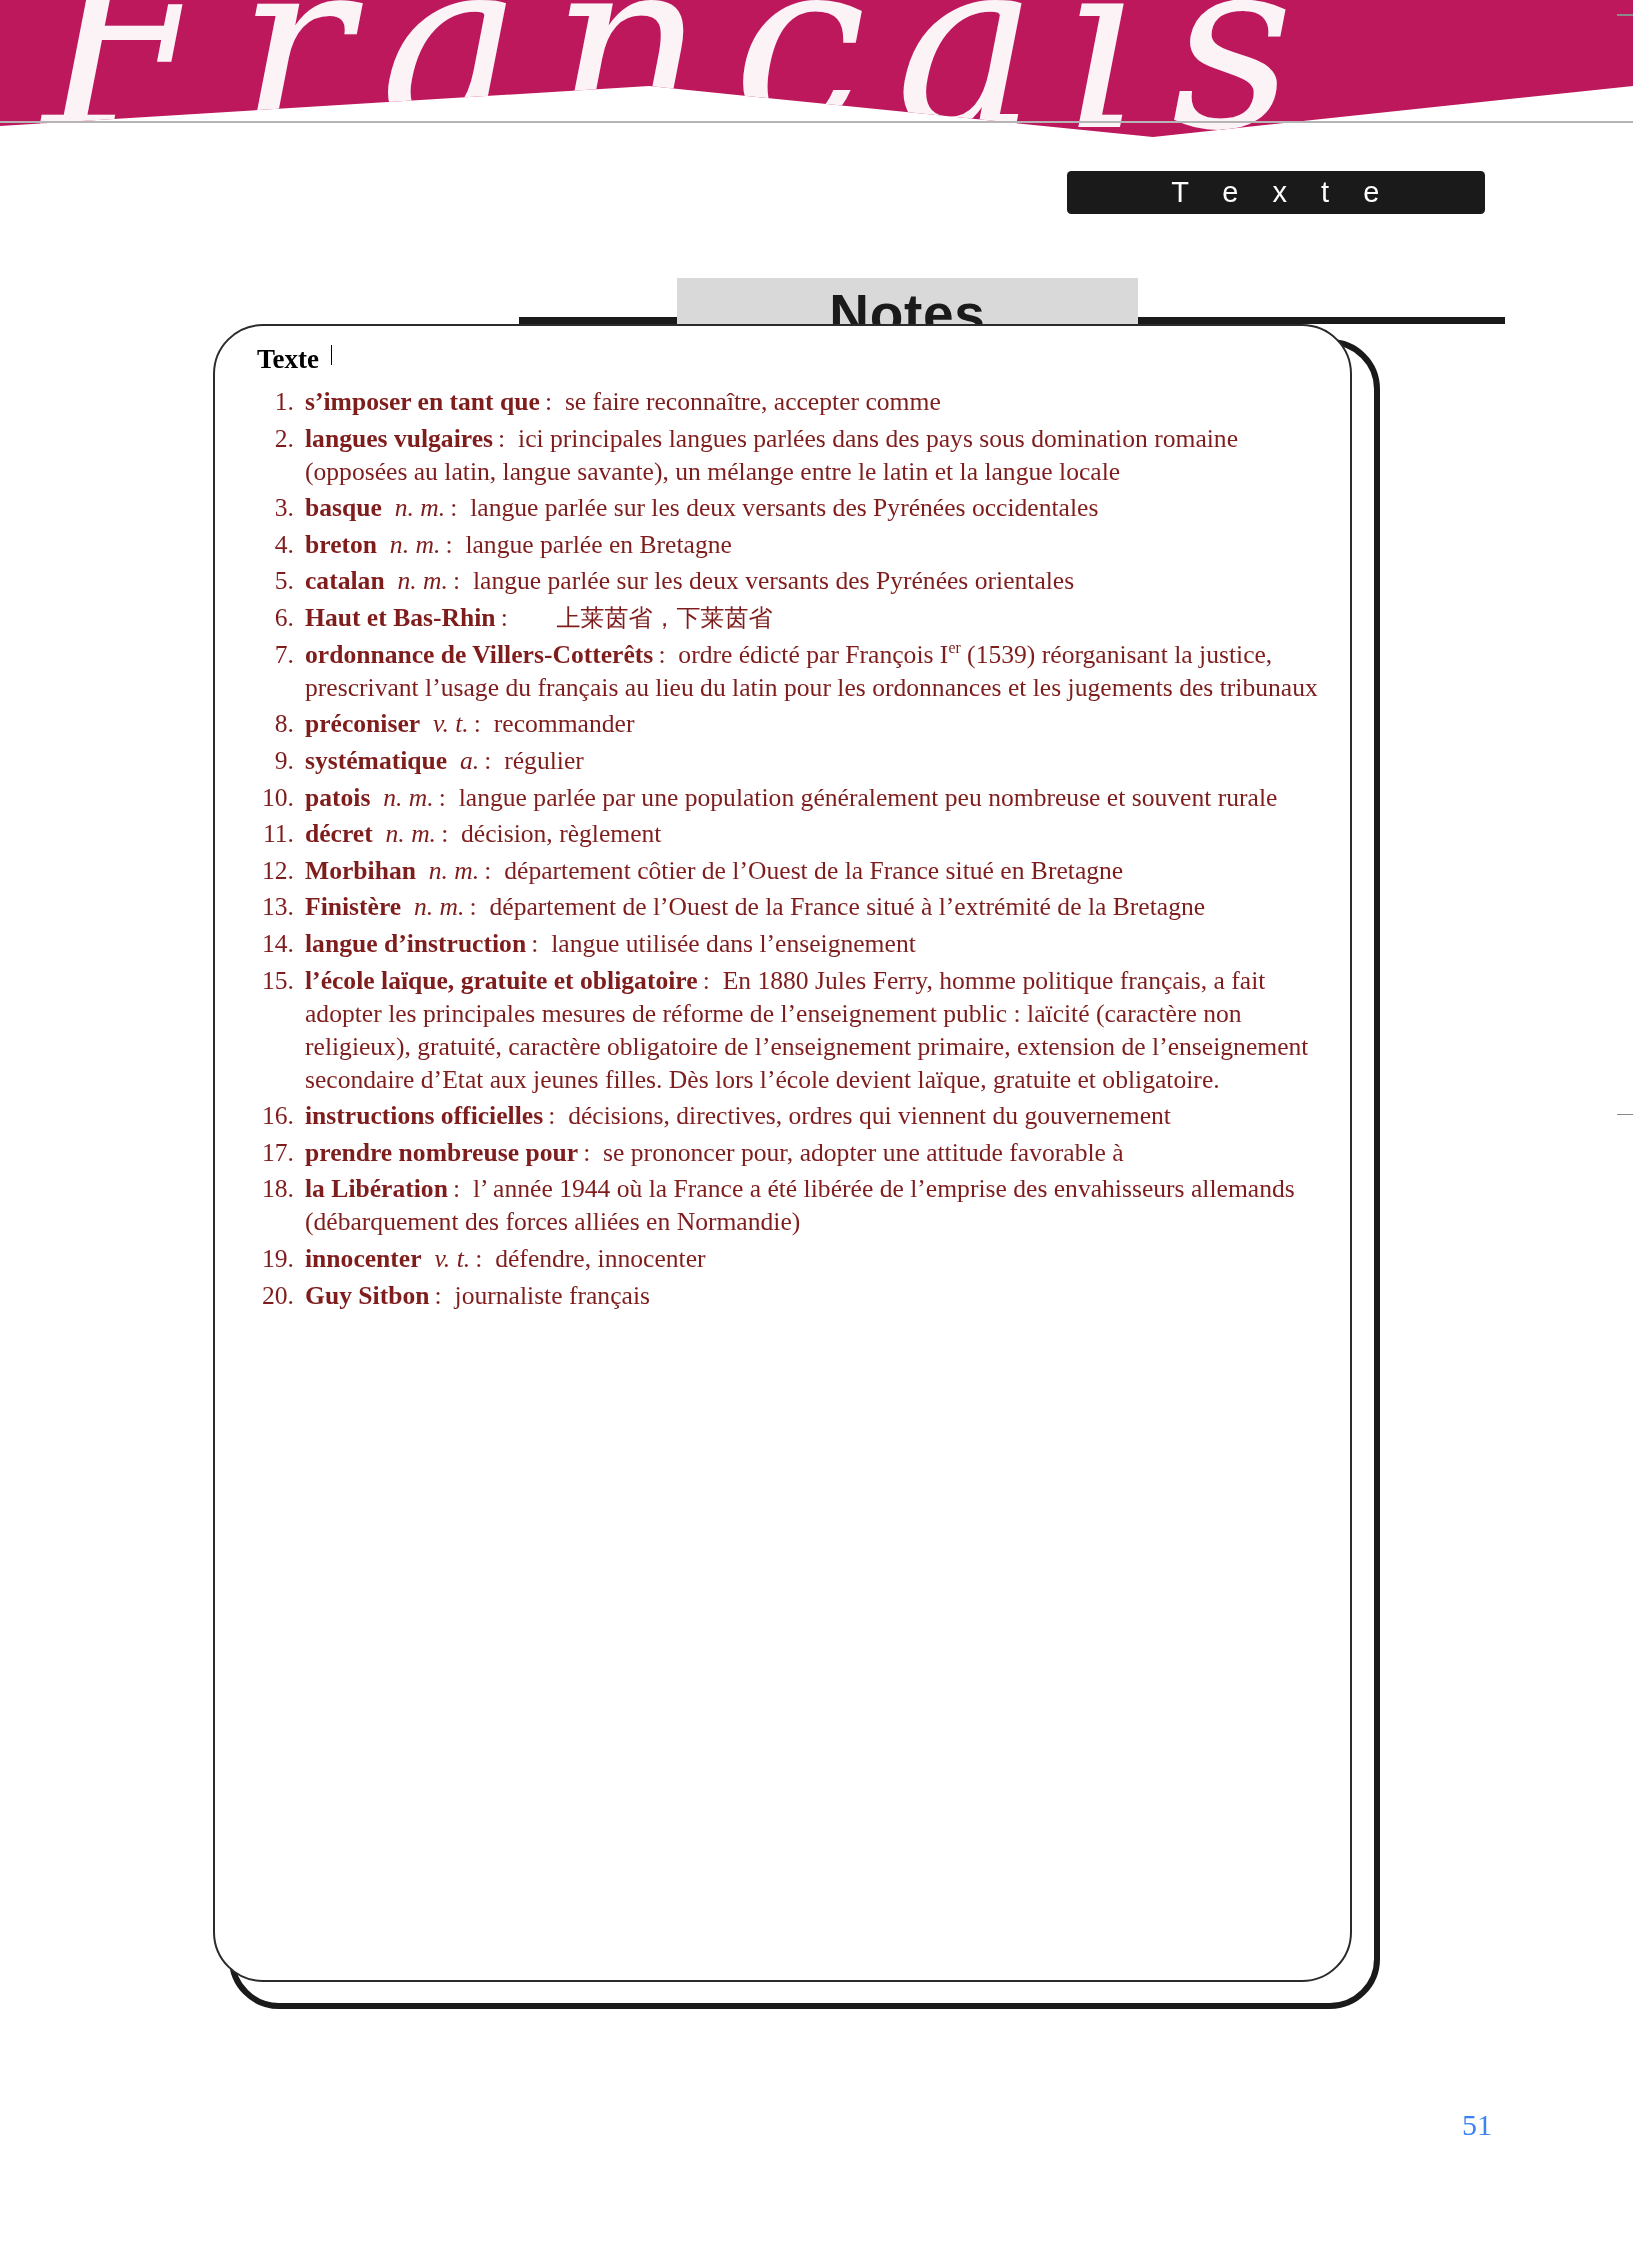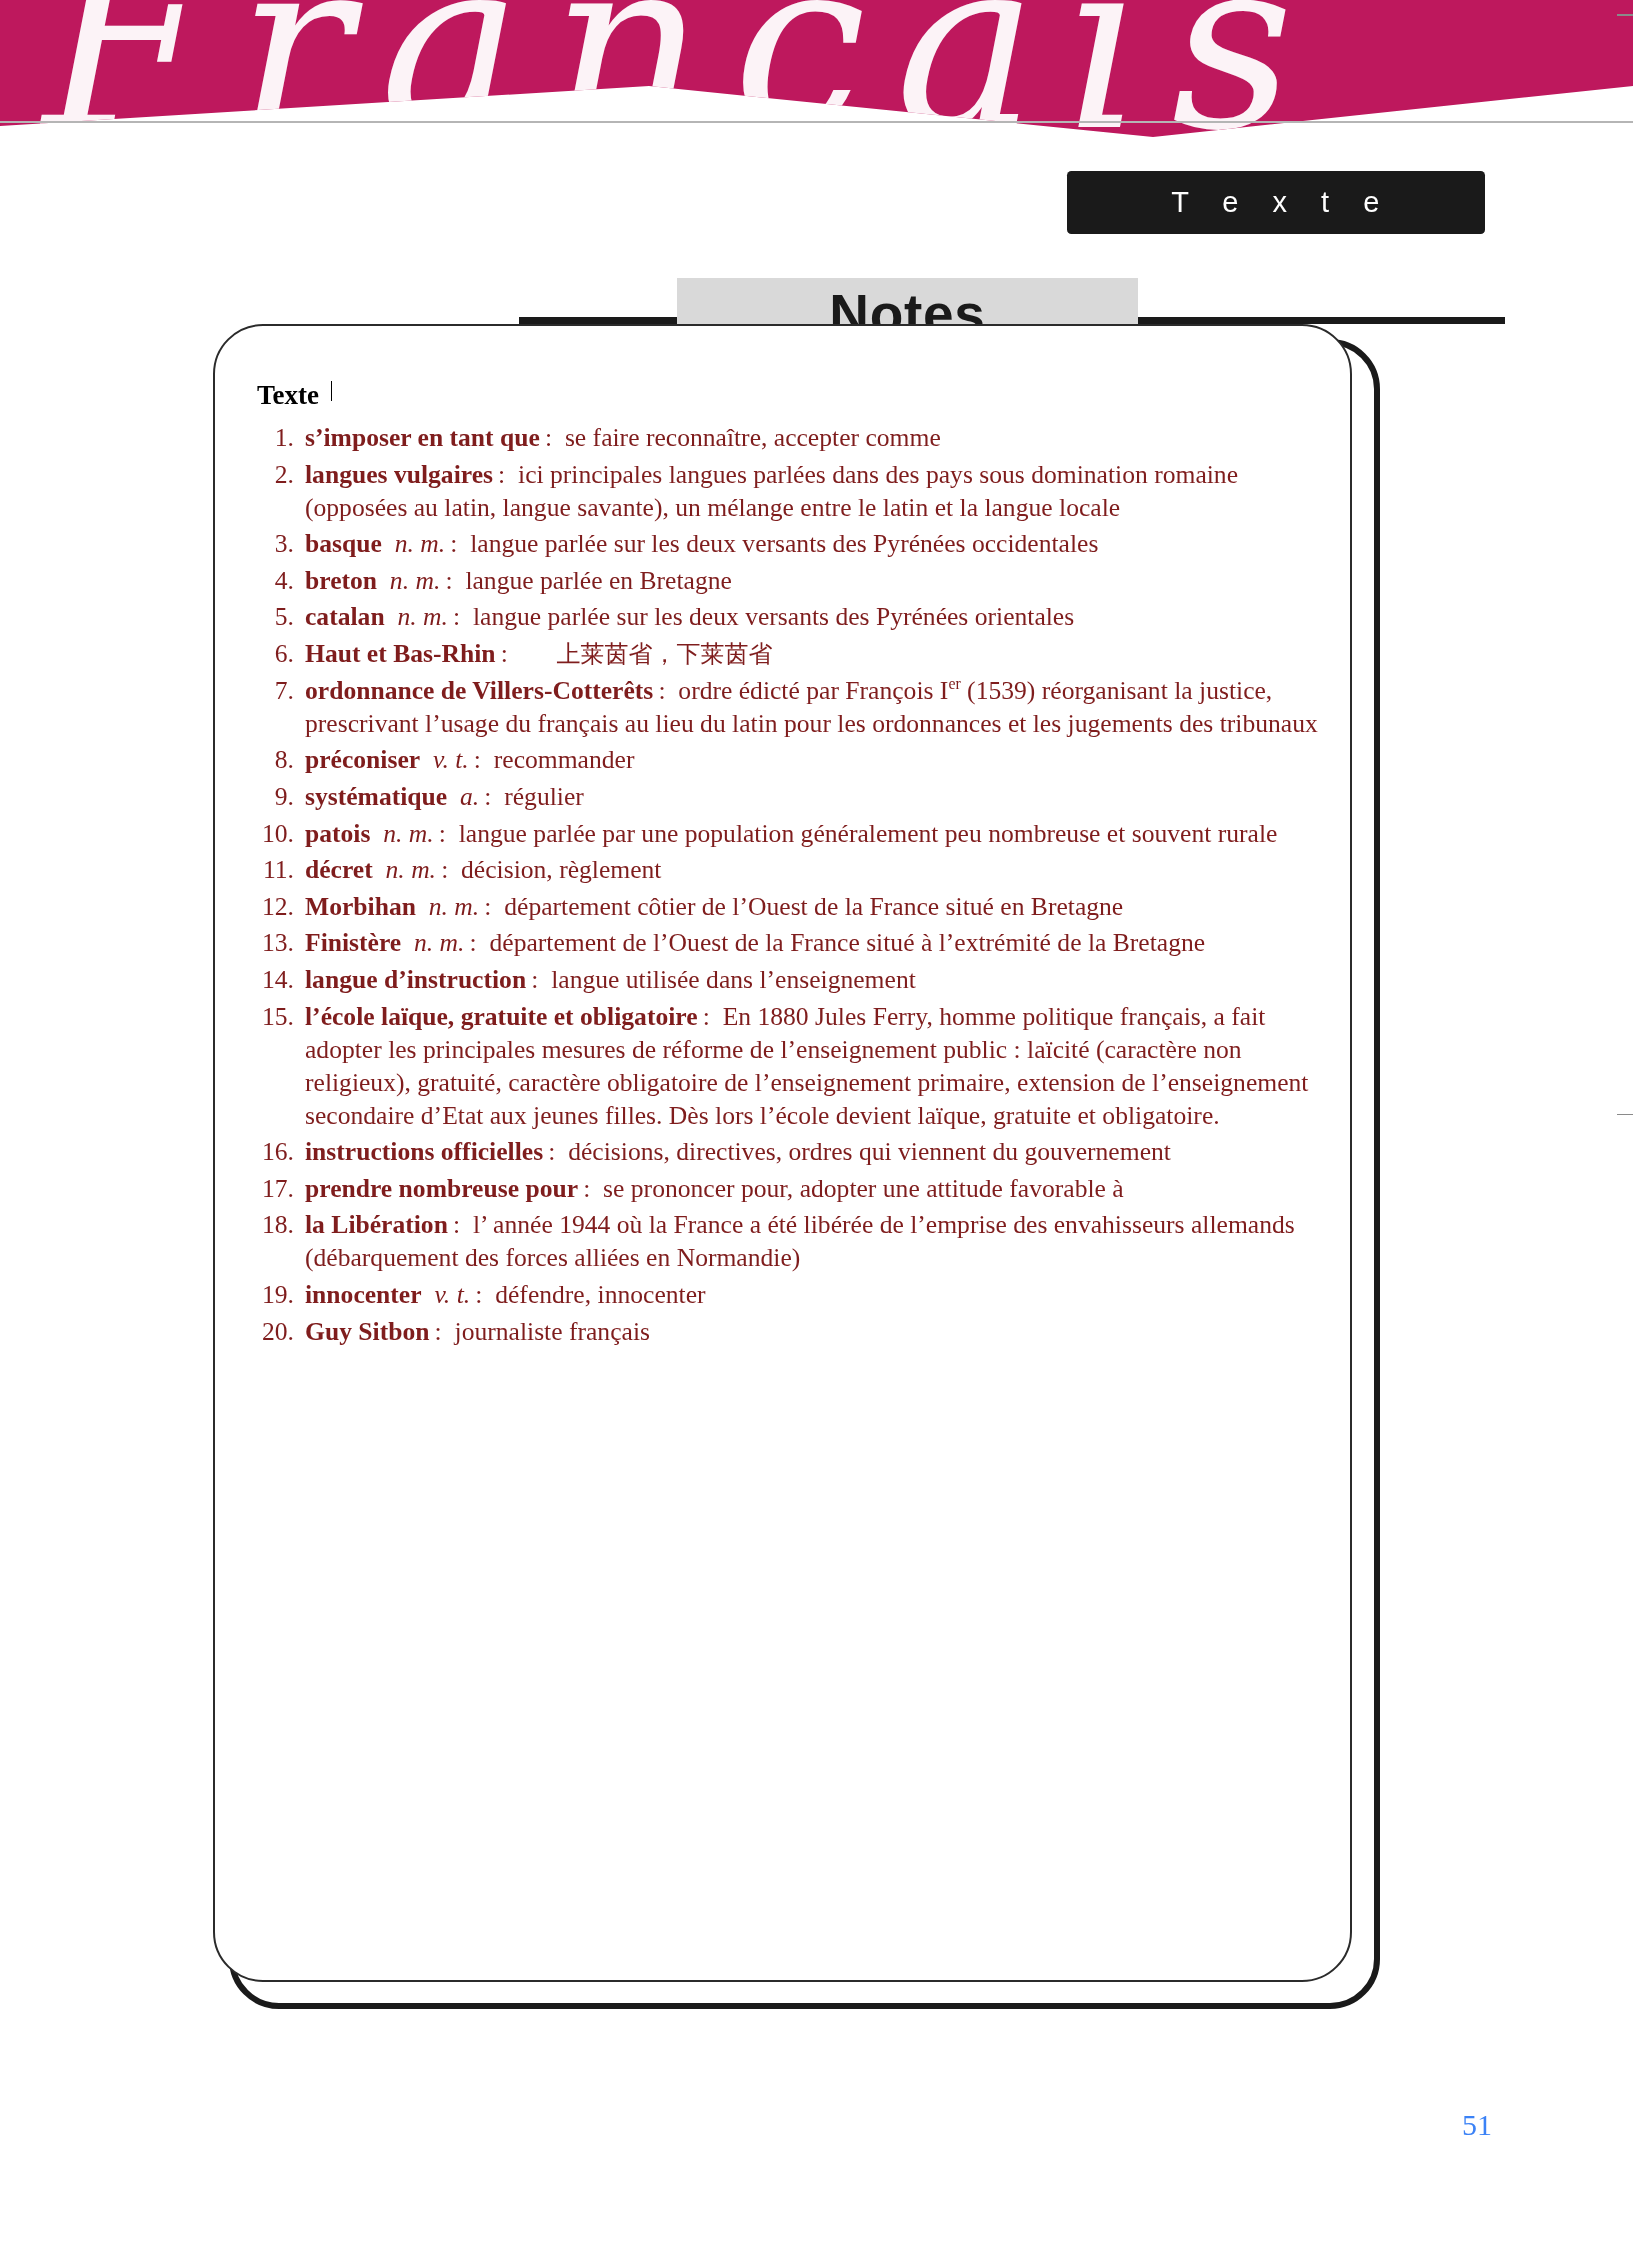--- a/index.html
+++ b/index.html
@@ -47,21 +47,21 @@
   }
   .edge-tick.t1 { right: 0; top: 14.4px; width: 16px; height: 1.4px; }
   .edge-tick.t2 { right: 0; top: 1114px; width: 16px; height: 1.4px; }
 
   
   .texte-banner {
     position: absolute;
     right: 148px;
     top: 171px;
     width: 418px;
-    height: 63px;
+    height: 43px;
     background: #1a1a1a;
     border-radius: 4.3px;
     color: #ffffff;
     font-family: "Liberation Sans", sans-serif;
     font-size: 29px;
     letter-spacing: 13px;
     display: flex;
     align-items: center;
     justify-content: center;
     padding-left: 11.5px;
@@ -118,21 +118,21 @@
     height: 1658px;
     border: 2.2px solid #2b2b2b;
     border-radius: 50px;
     background: #ffffff;
     box-sizing: border-box;
   }
 
   .note-inner {
     position: absolute;
     left: 257px;
-    top: 380px;
+    top: 344px;
     width: 1067px;
     height: 1607px;
   }
 
   .sect-label {
     font-family: "Liberation Serif", serif;
     font-weight: bold;
     font-size: 27px;
     color: #000;
     margin: 0 0 10px 0;

